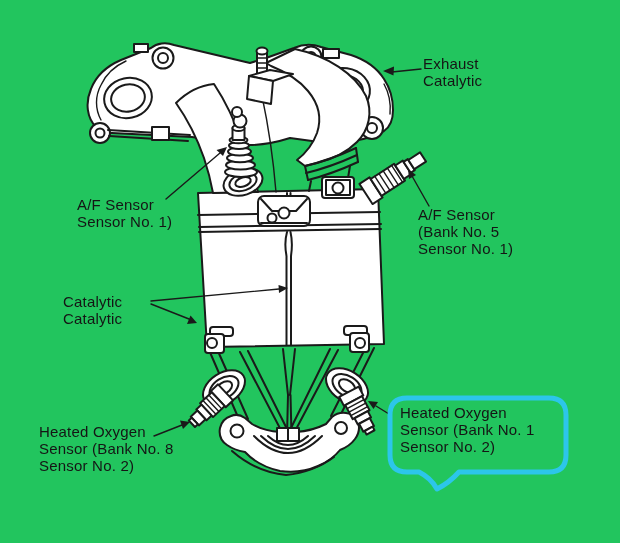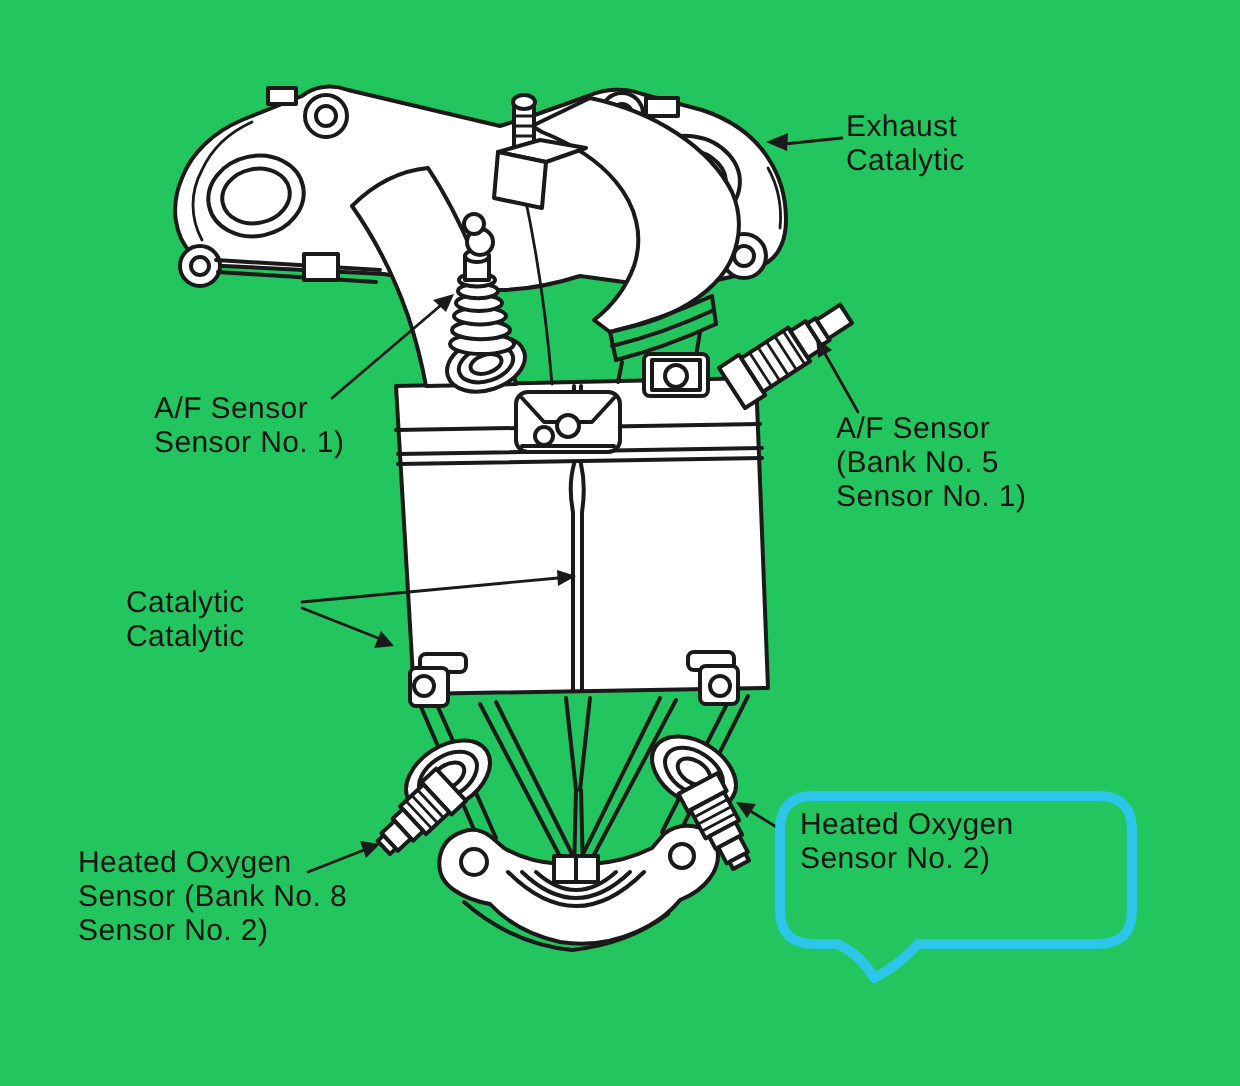--- a/index.html
+++ b/index.html
@@ -237,16 +237,17 @@
 </div>
 
 <div class="label" style="left:39px;top:423px">
   <div>Heated Oxygen</div>
   <div>Sensor (Bank No. 8</div>
   <div>Sensor No. 2)</div>
 </div>
 
 <div class="label" style="left:400px;top:404px">
   <div>Heated Oxygen</div>
+  <div>Sensor (Bank No. 1</div>
   <div>Sensor No. 2)</div>
 </div>
 
 </div>
 
 </body></html>

